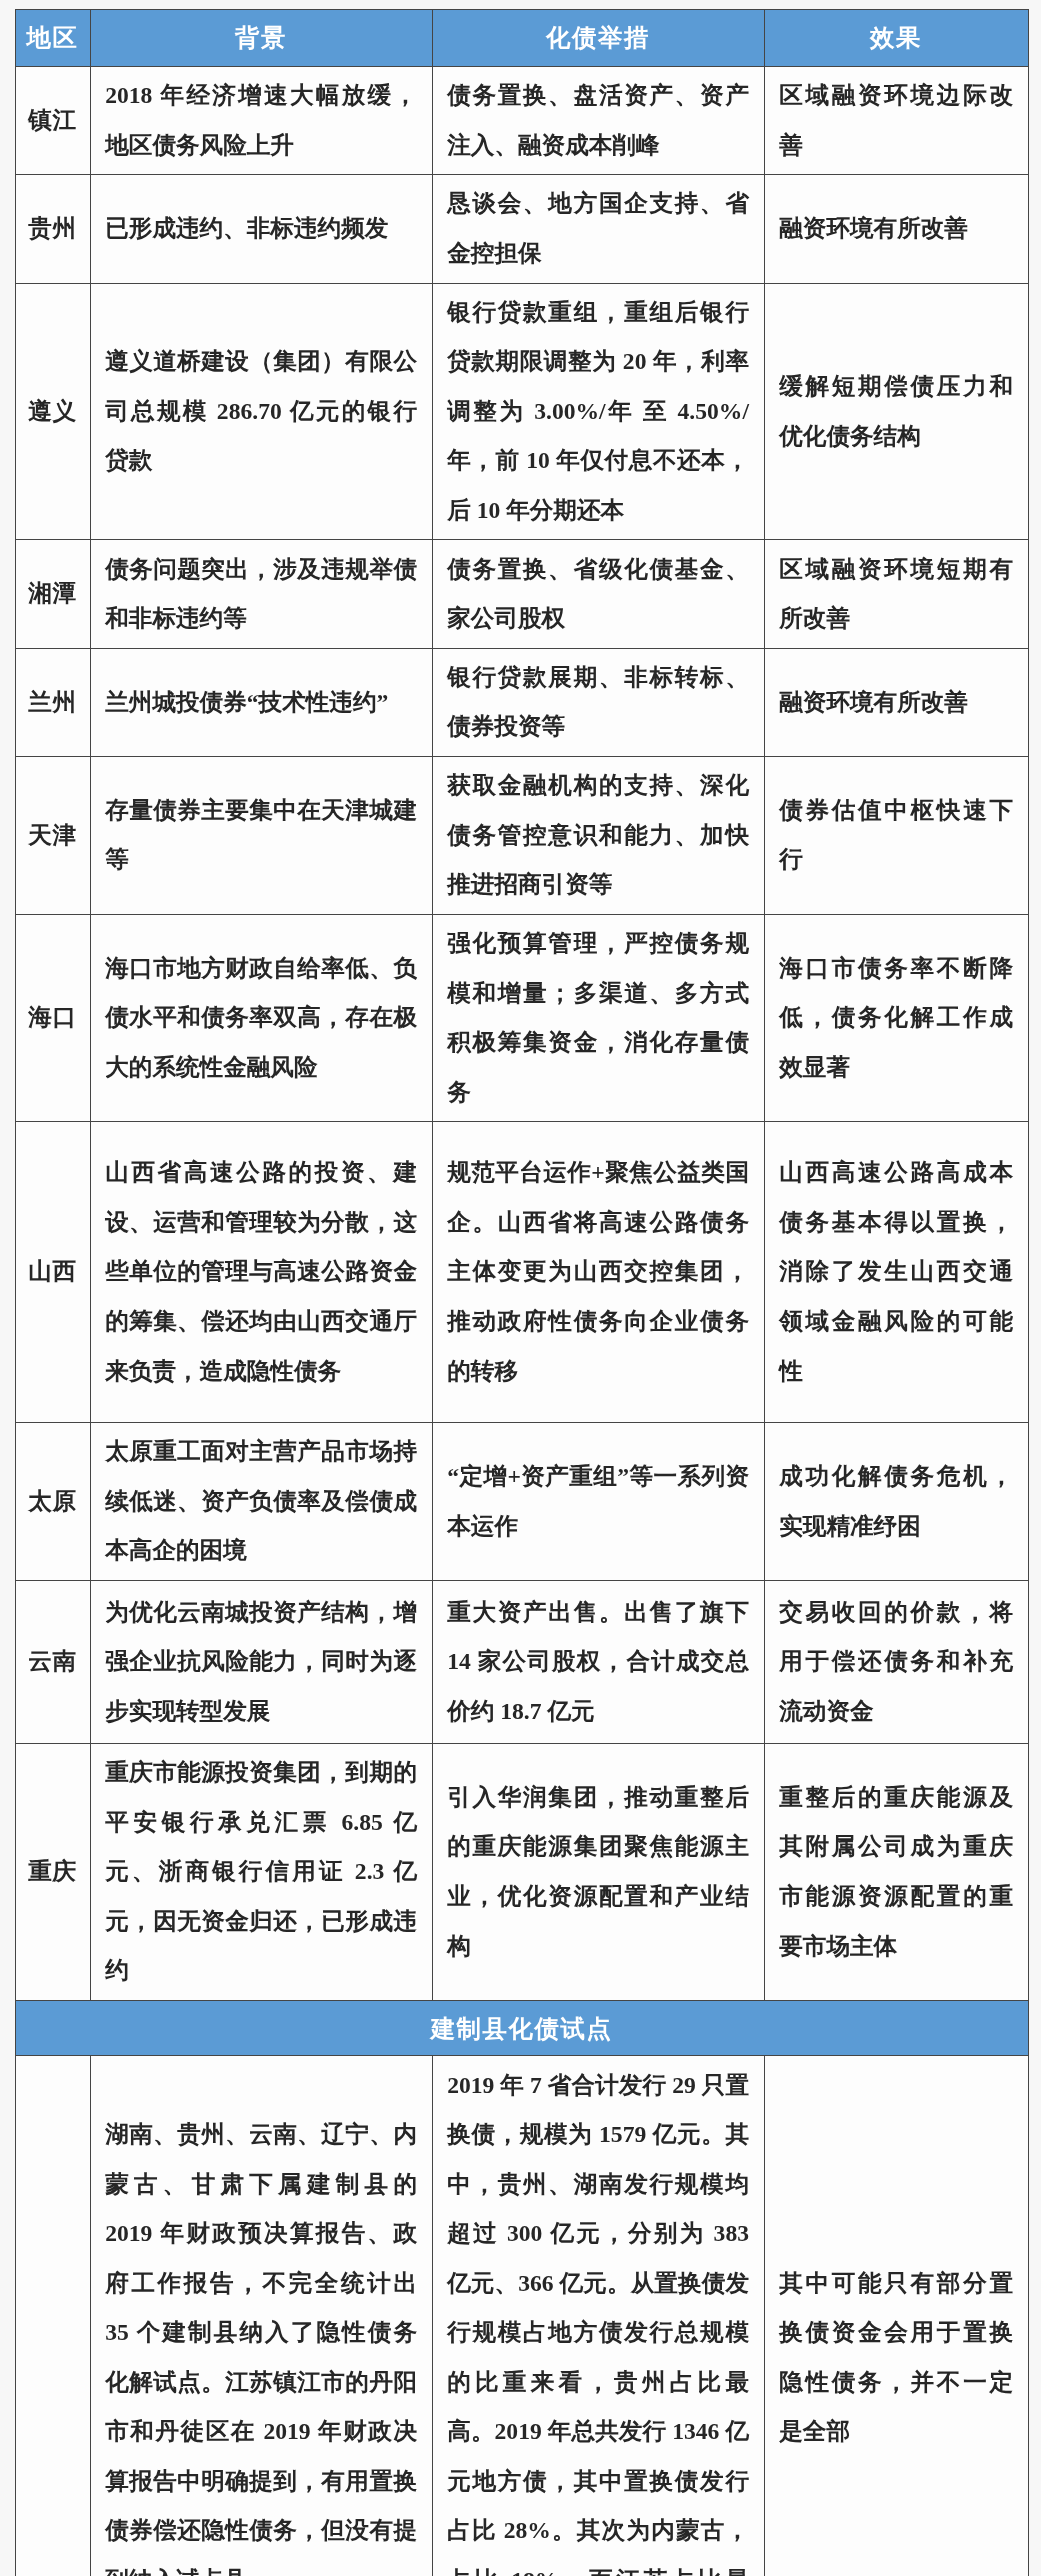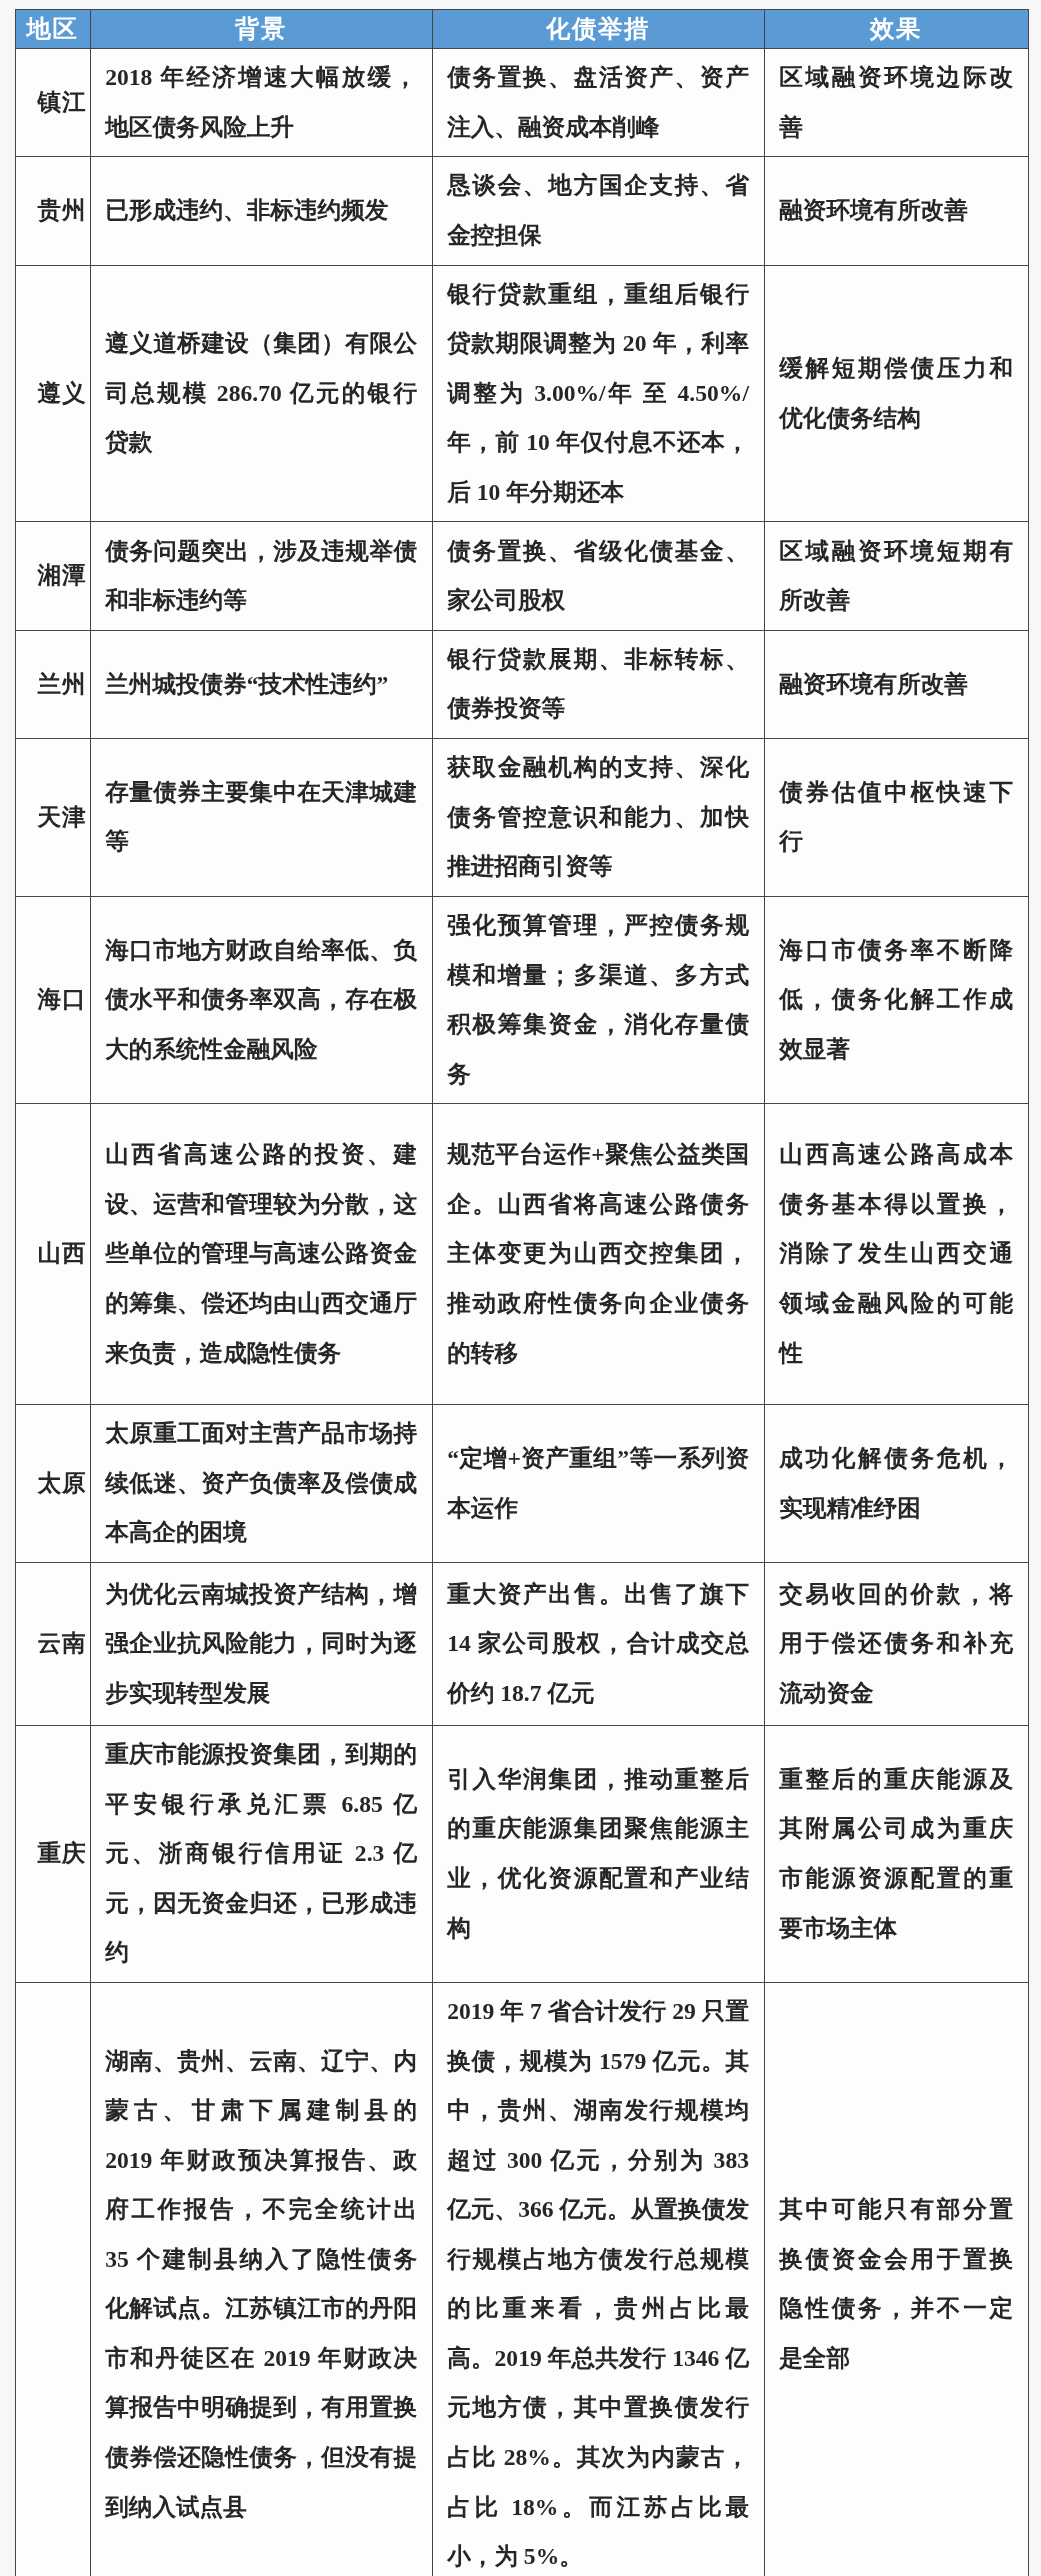--- a/index.html
+++ b/index.html
@@ -30,36 +30,36 @@
   th, td {
     border: 1.6px solid #454545;
     box-sizing: border-box;
     overflow-wrap: break-word;
   }
   thead th {
     background: #5b9bd5;
     color: #ffffff;
     font-weight: bold;
     font-size: 24.4px;
-    height: 39px;
+    height: 57px;
     text-align: center;
     vertical-align: middle;
     letter-spacing: 1.6px;
   }
   td {
     font-size: 23.6px;
     line-height: 2.1;
     padding: 4.1px 14.6px;
     vertical-align: middle;
     text-align: justify;
     text-justify: inter-character;
     font-weight: bold;
   }
   td.region {
-    text-align: right;
+    text-align: center;
     padding: 4.1px 3.3px;
     letter-spacing: 0.8px;
   }
   td.section-banner {
     background: #5b9bd5;
     color: #ffffff;
     font-weight: bold;
     text-align: center;
     font-size: 24.4px;
     height: 49px;
@@ -161,20 +161,23 @@
         <td>重大资产出售。出售了旗下 14 家公司股权，合计成交总价约 18.7 亿元</td>
         <td>交易收回的价款，将用于偿还债务和补充流动资金</td>
       </tr>
       <tr>
         <td class="region">重庆</td>
         <td>重庆市能源投资集团，到期的平安银行承兑汇票 6.85 亿元、浙商银行信用证 2.3 亿元，因无资金归还，已形成违约</td>
         <td>引入华润集团，推动重整后的重庆能源集团聚焦能源主业，优化资源配置和产业结构</td>
         <td>重整后的重庆能源及其附属公司成为重庆市能源资源配置的重要市场主体</td>
       </tr>
       <tr>
+        <td class="section-banner" colspan="4">建制县化债试点</td>
+      </tr>
+      <tr>
         <td class="region"></td>
         <td>湖南、贵州、云南、辽宁、内蒙古、甘肃下属建制县的 2019 年财政预决算报告、政府工作报告，不完全统计出 35 个建制县纳入了隐性债务化解试点。江苏镇江市的丹阳市和丹徒区在 2019 年财政决算报告中明确提到，有用置换债券偿还隐性债务，但没有提到纳入试点县</td>
         <td>2019 年 7 省合计发行 29 只置换债，规模为 1579 亿元。其中，贵州、湖南发行规模均超过 300 亿元，分别为 383 亿元、366 亿元。从置换债发行规模占地方债发行总规模的比重来看，贵州占比最高。2019 年总共发行 1346 亿元地方债，其中置换债发行占比 28%。其次为内蒙古，占比 18%。而江苏占比最小，为 5%。</td>
         <td>其中可能只有部分置换债资金会用于置换隐性债务，并不一定是全部</td>
       </tr>
     </tbody>
   </table>
 </div>
 
 

